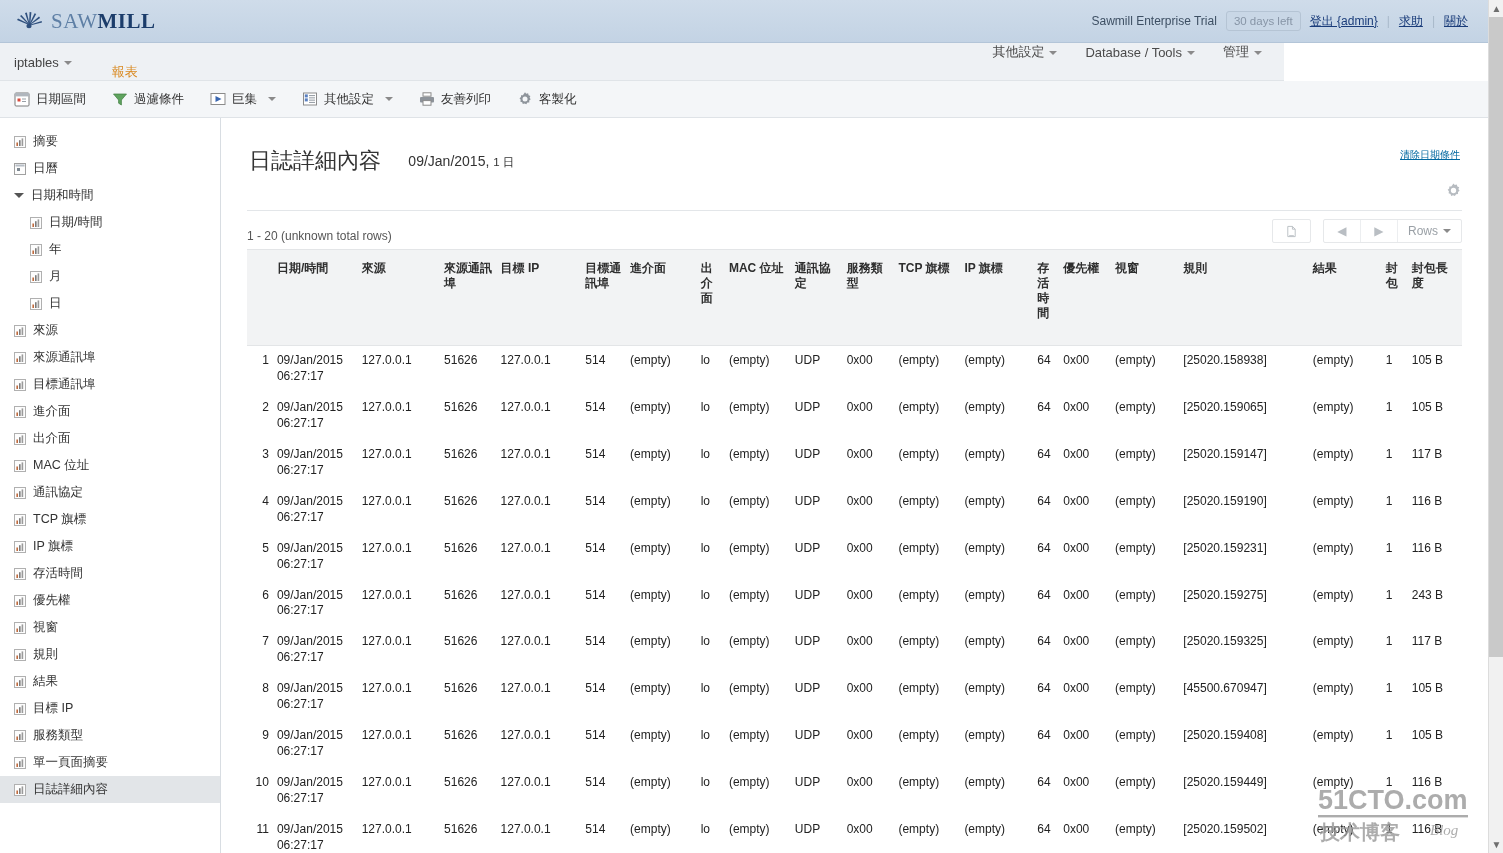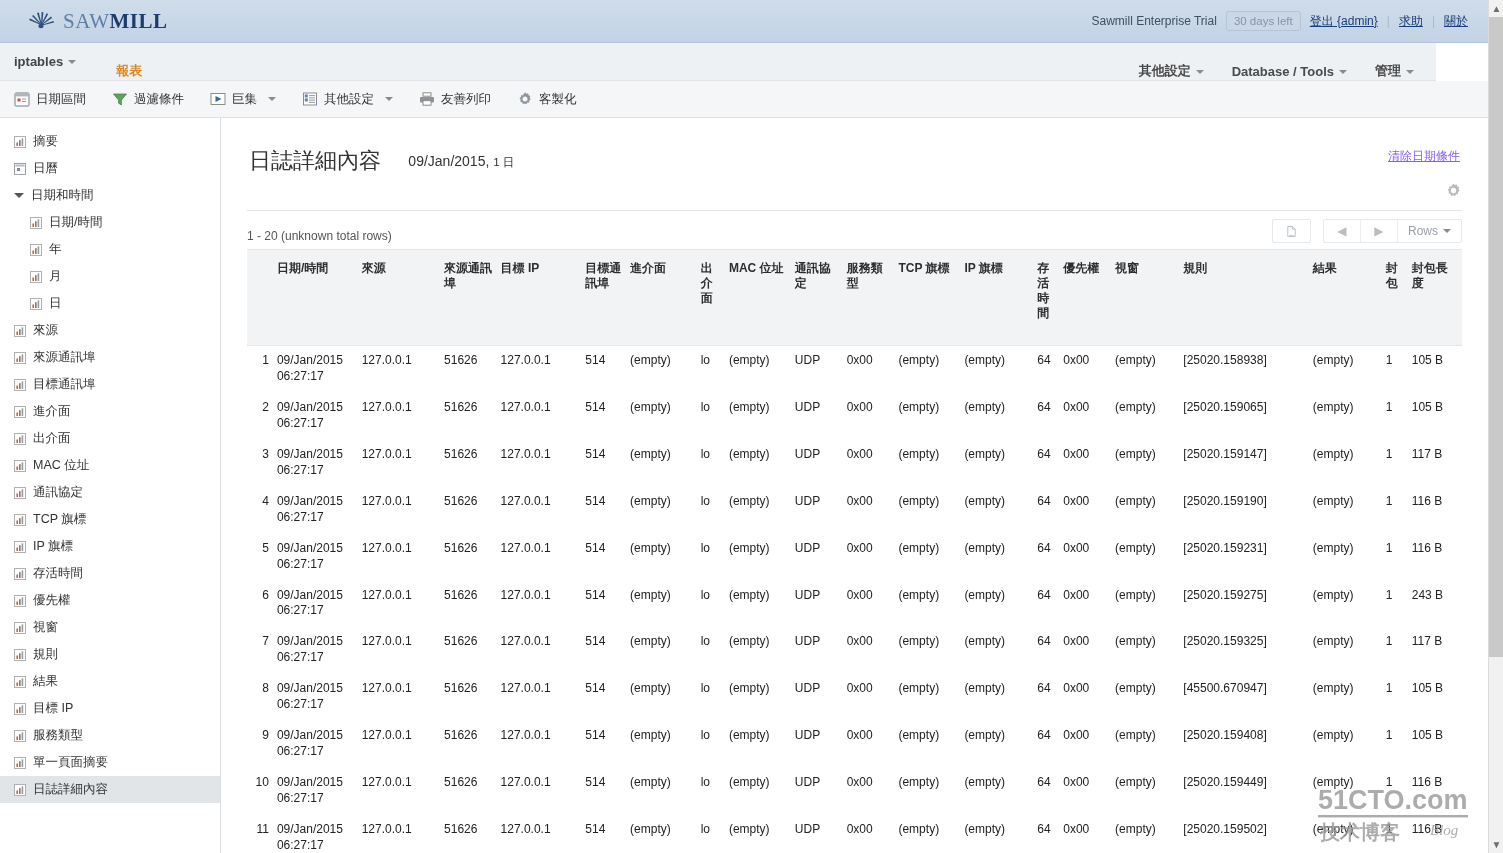--- a/index.html
+++ b/index.html
@@ -14,21 +14,21 @@
   }
   #app { position: relative; width: 1503px; height: 853px; overflow: hidden; }
 
   
   .brandbar {
     position: absolute; top: 0; left: 0; width: 1488px; height: 43px;
     background: linear-gradient(to bottom, #cfdcea 0%, #c3d3e4 100%);
     border-bottom: 1px solid #b3c5d8;
     display: flex; align-items: center;
   }
-  .logo-wrap { display: flex; align-items: center; padding-left: 14px; margin-left: 12px; }
+  .logo-wrap { display: flex; align-items: center; padding-left: 14px; }
   .logo-mark { width: 30px; height: 24px; margin-right: 7px; }
   .logo-text {
     font-family: "Liberation Serif", serif;
     font-size: 21px; letter-spacing: 0.5px;
   }
   .logo-text .saw { color: #5e7fa5; }
   .logo-text .mill { color: #1c3d6b; font-weight: bold; }
 
   .brand-right {
     margin-left: auto; display: flex; align-items: center;
@@ -37,23 +37,23 @@
   .trial-label { color: #3d4f63; }
   .trial-badge {
     border: 1px solid #b5c4d4; background: #c9d7e6;
     border-radius: 3px; padding: 3px 7px; color: #8795a6; font-size: 11.5px;
   }
   .brand-right a { color: #1a3c7a; text-decoration: underline; }
   .brand-sep { color: #a8b8c9; }
 
   
   .menubar {
-    position: absolute; top: 43px; left: 0; width: 1436px; height: 38px;
+    position: absolute; top: 43px; left: 0; width: 1284px; height: 38px;
     background: #eef1f4; border-bottom: 1px solid #e0e4e8;
-    display: flex; align-items: flex-end; font-weight: bold;
+    display: flex; align-items: flex-start;
   }
   .menu-left { display: flex; align-items: center; gap: 40px; padding-left: 14px; }
   .menu-item { color: #444; font-size: 13px; cursor: pointer; }
   .menu-item.report { color: #d98a22; margin-top: 20px; }
   .menu-right { margin-left: auto; display: flex; align-items: center; gap: 28px; padding-right: 22px; }
   .menu-right .menu-item { color: #4a4a4a; font-size: 13px; }
   .caret {
     display: inline-block; width: 0; height: 0; margin-left: 5px;
     border-left: 4px solid transparent; border-right: 4px solid transparent;
     border-top: 4px solid #8a8a8a; vertical-align: middle;
@@ -98,21 +98,21 @@
     font-size: 22px; color: #333; font-weight: normal;
     display: inline-block; vertical-align: middle;
   }
   .page-subtitle {
     display: inline-block; margin-left: 24px; font-size: 14px;
     color: #333; vertical-align: middle;
   }
   .page-subtitle .sub-small { font-size: 11.5px; }
   .clear-link {
     position: absolute; right: 28px; top: 30px;
-    font-size: 12px; color: #8b5cf6; text-decoration: underline; cursor: pointer;
+    font-size: 10px; color: #0369a1; text-decoration: underline; cursor: pointer;
   }
   .gear-row { position: relative; height: 34px; }
   .gear-btn { position: absolute; right: 26px; top: 6px; width: 17px; height: 17px; cursor: pointer; }
   .hr { border-top: 1px solid #e3e6e9; margin: 0 26px; }
 
   .table-topbar {
     display: flex; align-items: flex-end; padding: 8px 26px 6px 26px;
   }
   .row-count { font-size: 12px; color: #555; }
   .pager { margin-left: auto; display: flex; align-items: stretch; gap: 12px; }

